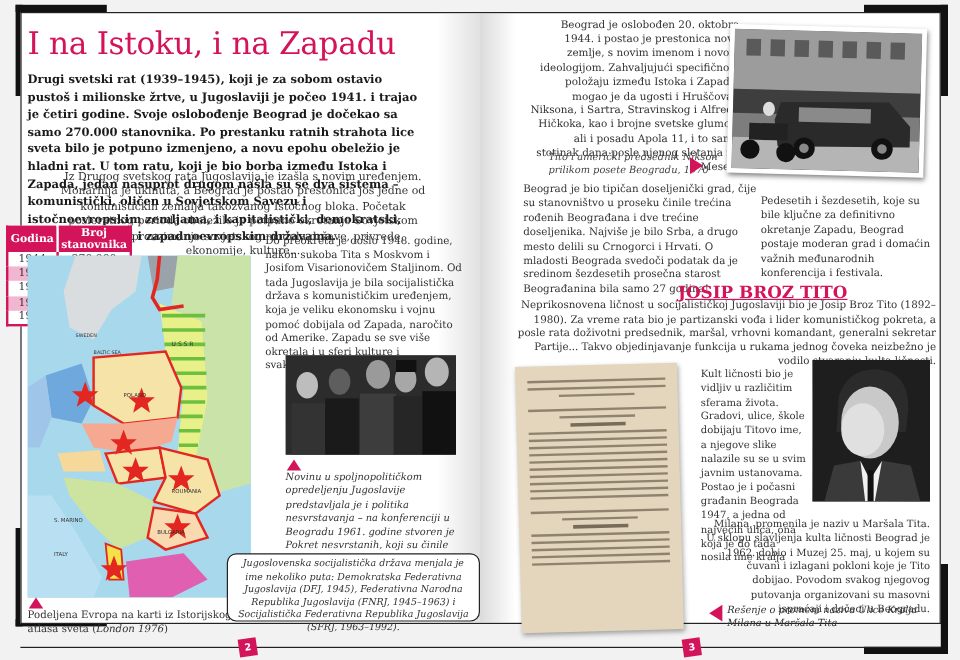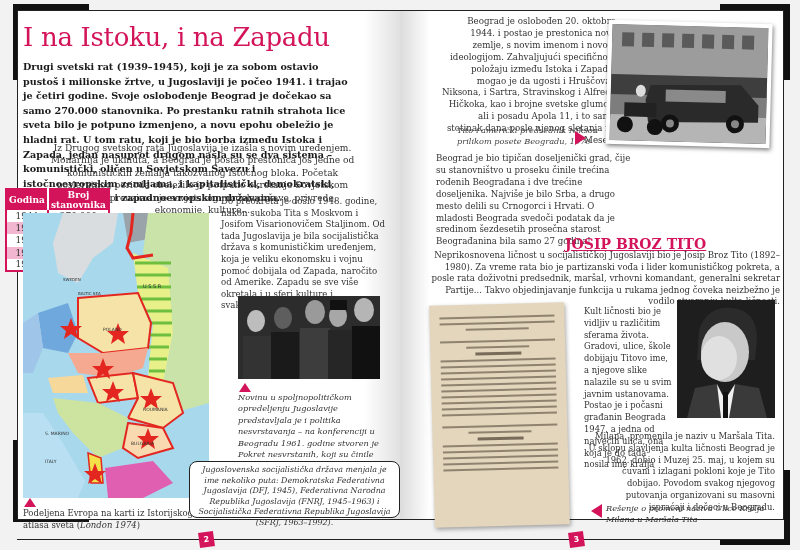--- a/index.html
+++ b/index.html
@@ -192,21 +192,21 @@
       <text x="120" y="198" font-size="4.5" fill="#333" font-family="DejaVu Sans, sans-serif">ROUMANIA</text>
       <text x="108" y="232" font-size="4.5" fill="#333" font-family="DejaVu Sans, sans-serif">BULGARIA</text>
       <text x="22" y="222" font-size="4.5" fill="#333" font-family="DejaVu Sans, sans-serif">S. MARINO</text>
       <text x="22" y="250" font-size="4.5" fill="#333" font-family="DejaVu Sans, sans-serif">ITALY</text>
       <text x="40" y="68" font-size="4" fill="#333" font-family="DejaVu Sans, sans-serif">SWEDEN</text>
       <text x="55" y="82" font-size="4" fill="#333" font-family="DejaVu Sans, sans-serif">BALTIC SEA</text>
     </svg>
   </div>
 
   <i class="pink-tri-up map-tri"></i>
-  <p class="map-caption"><span>Podeljena Evropa na karti iz Istorijskog atlasa sveta (</span><i>London 1974</i><span>)</span></p>
+  <p class="map-caption"><span>Podeljena Evropa na karti iz Istorijskog atlasa sveta (</span><i>London 1976</i><span>)</span></p>
 
   <p class="col-text">Do preokreta je došlo 1948. godine, nakon sukoba Tita s Moskvom i Josifom Visarionovičem Staljinom. Od tada Jugoslavija je bila socijalistička država s komunističkim uređenjem, koja je veliku ekonomsku i vojnu pomoć dobijala od Zapada, naročito od Amerike. Zapadu se sve više okretala i u sferi kulture i svakodnevnog života.</p>
 
   <div class="photo-nam">
     <svg viewBox="0 0 142 83" width="142" height="83">
       <rect width="142" height="83" fill="#2c2c2c"></rect>
       <ellipse cx="18" cy="25" rx="9" ry="11" fill="#bdbdbd"></ellipse>
       <ellipse cx="45" cy="22" rx="9" ry="11" fill="#5e5e5e"></ellipse>
       <ellipse cx="77" cy="16" rx="10" ry="12" fill="#9a9a9a"></ellipse>
       <ellipse cx="100" cy="20" rx="9" ry="11" fill="#a7a7a7"></ellipse>
@@ -260,20 +260,21 @@
         <rect x="14" y="78" width="32" height="14" fill="#222"></rect>
         <ellipse cx="30" cy="66" rx="5" ry="6" fill="#ddd"></ellipse>
       </svg>
     </div>
   </div>
 
   <p class="nixon-caption">Tito i američki predsednik Nikson prilikom posete Beogradu, 1970</p>
   <i class="pink-tri-right" style="position:absolute; left:575px; top:131px;"></i>
 
   <p class="r-text2">Beograd je bio tipičan doseljenički grad, čije su stanovništvo u proseku činile trećina rođenih Beograđana i dve trećine doseljenika. Najviše je bilo Srba, a drugo mesto delili su Crnogorci i Hrvati. O mladosti Beograda svedoči podatak da je sredinom šezdesetih prosečna starost Beograđanina bila samo 27 godina!</p>
+  <p class="r-text3">Pedesetih i šezdesetih, koje su bile ključne za definitivno okretanje Zapadu, Beograd postaje moderan grad i domaćin važnih međunarodnih konferencija i festivala.</p>
 
   <h2 class="section-head">JOSIP BROZ TITO</h2>
   <p class="r-text4">Neprikosnovena ličnost u socijalističkoj Jugoslaviji bio je Josip Broz Tito (1892–1980). Za vreme rata bio je partizanski vođa i lider komunističkog pokreta, a posle rata doživotni predsednik, maršal, vrhovni komandant, generalni sekretar Partije... Takvo objedinjavanje funkcija u rukama jednog čoveka neizbežno je vodilo stvaranju kulta ličnosti.</p>
 
   <div class="document">
     <div class="line"></div>
     <div class="line"></div>
     <div class="line short"></div>
     <div class="line" style="margin-top:10px;"></div>
     <div class="line short"></div>

